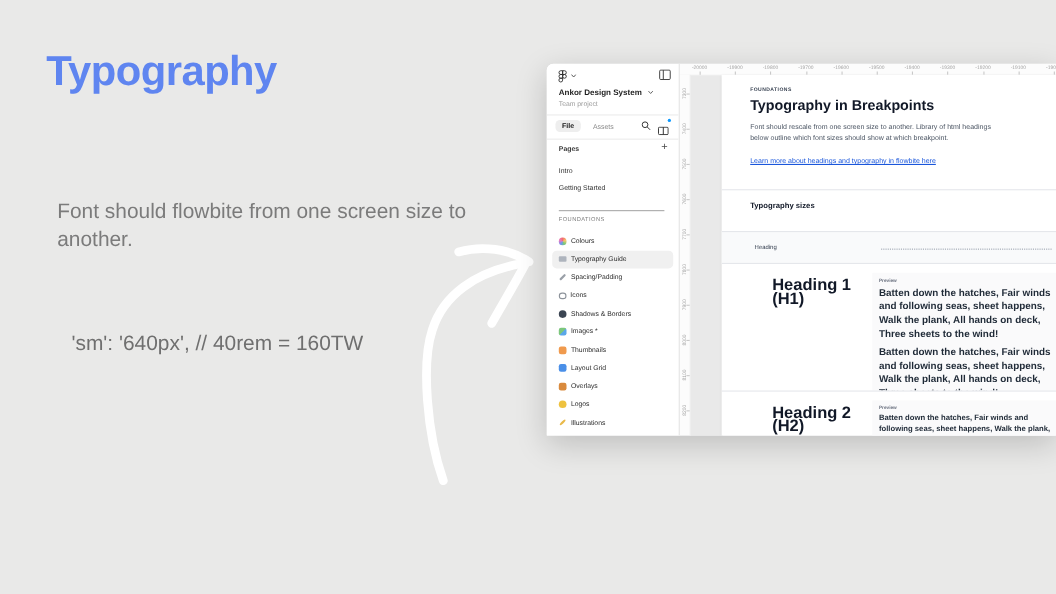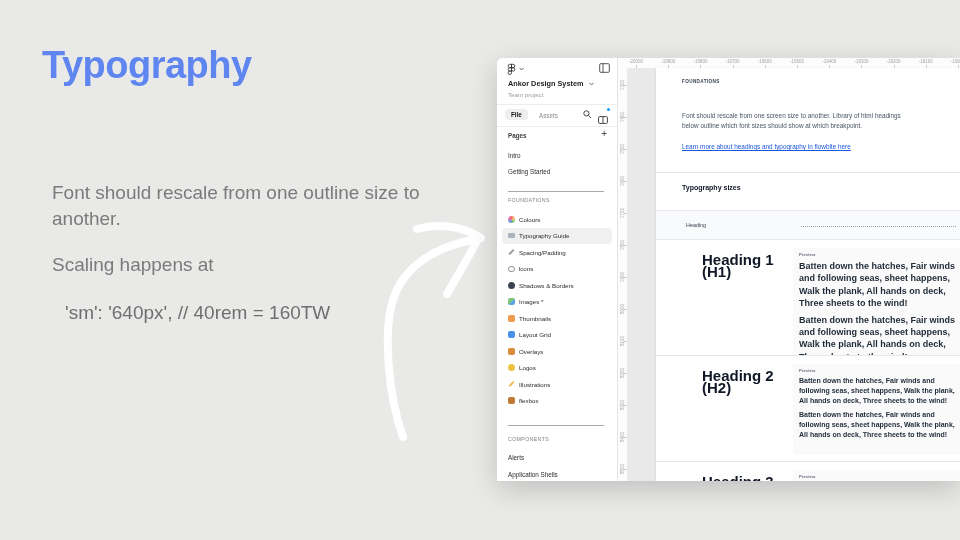--- a/index.html
+++ b/index.html
@@ -8,21 +8,21 @@
   .abs{position:absolute;}
 
   
   .slide-title{left:42px;top:44px;font-size:38px;font-weight:bold;color:#5f85f0;letter-spacing:-.5px;}
   .slide-p{left:52px;width:372px;font-size:19px;line-height:26px;color:#7b7b7b;}
   .p1{top:108px;} .p2{top:180px;} .p3{top:252px;}
   .code-line{left:65px;font-size:19px;color:#6f6f6f;white-space:nowrap;}
   .c1{top:302px;} .c2{top:350px;} .c3{top:398px;}
 
   
-  .app{left:497px;top:58px;width:463px;height:423px;background:#fff;border-radius:6px 0 0 0;
+  .app{left:497px;top:58px;width:463px;height:338px;background:#fff;border-radius:6px 0 0 0;
        box-shadow:0 8px 28px rgba(0,0,0,.18);overflow:hidden;}
 
   
   .sidebar{left:0;top:0;width:120px;height:482px;background:#fff;border-right:1px solid #e4e4e4;overflow:hidden;z-index:2;}
   .sb-name{left:11px;top:21px;font-size:7.3px;font-weight:bold;color:#1e1e1e;white-space:nowrap;}
   .sb-proj{left:11px;top:33px;font-size:6.2px;color:#9a9a9a;}
   .sb-div{left:0;width:120px;height:1px;background:#ececec;}
   .d1{top:46px;} .d2{top:68px;}
   .sb-strong-div{left:11px;width:96px;height:1px;background:#a9a9a9;}
   .sd1{top:133px;} .sd2{top:367px;}
@@ -90,22 +90,21 @@
   .size-h1{font-size:9px;line-height:12.4px;}
   .size-h2{font-size:7px;line-height:10px;}
   .size-h3{font-size:5.8px;line-height:8px;}
 </style>
 </head>
 <body>
 
 <div class="stage">
 
   <div class="abs slide-title">Typography</div>
-  <div class="abs slide-p p2">Font should rescale from one outline size to another.</div>
-  <div class="abs slide-p p3">Scaling happens at</div>
+  <div class="abs slide-p p2">Font should flowbite from one screen size to another.</div>
   <div class="abs code-line c1">'sm': '640px', // 40rem = 160TW</div>
 
   <svg class="abs" style="left:370px;top:200px;" width="130" height="270" viewBox="370 200 130 270">
     <path d="M403,437 C388,395 383,330 393,300 C403,268 432,248 472,240" fill="none" stroke="#ffffff" stroke-width="8" stroke-linecap="round"></path>
     <path d="M417,229 C438,223 463,226 481,238" fill="none" stroke="#ffffff" stroke-width="8" stroke-linecap="round"></path>
     <path d="M477,241 C468,258 456,278 447,294" fill="none" stroke="#ffffff" stroke-width="8" stroke-linecap="round"></path>
   </svg>
 
   <div class="abs app">
 
@@ -271,20 +270,21 @@
           <span class="rlab" style="top: 401px;">8500</span>
           <span class="vtick" style="top: 401px;"></span>
           <span class="rlab" style="top: 433px;">8600</span>
           <span class="vtick" style="top: 433px;"></span>
           <span class="rlab" style="top: 465px;">8700</span>
           <span class="vtick" style="top: 465px;"></span>
         </div>
 
       <div class="abs artboard">
         <div class="abs eyebrow">FOUNDATIONS</div>
+        <div class="abs ab-title">Typography in Breakpoints</div>
         <div class="abs ab-desc">Font should rescale from one screen size to another. Library of html headings below outline which font sizes should show at which breakpoint.</div>
         <div class="abs ab-link">Learn more about headings and typography in flowbite here</div>
         <div class="abs ab-divider"></div>
         <div class="abs ab-section">Typography sizes</div>
         <div class="abs thead">
           <div class="hlabel">Heading</div>
           <div class="dots"></div>
         </div>
         <div class="abs" id="rows">
             <div class="trow row-h1">

